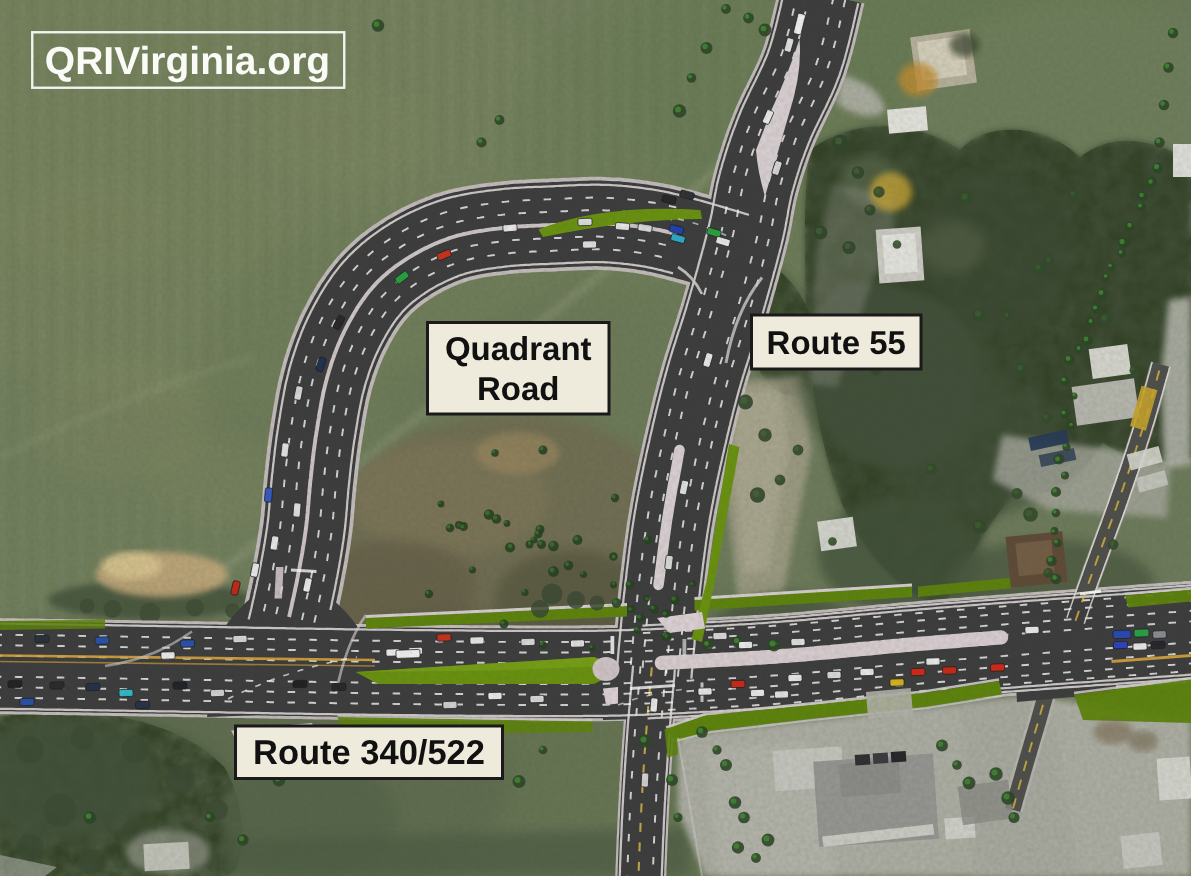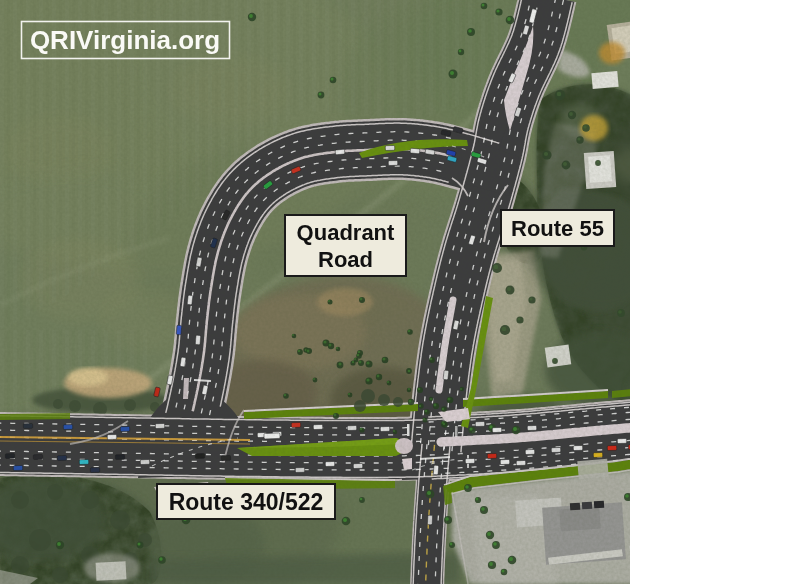--- a/index.html
+++ b/index.html
@@ -1,14 +1,14 @@
 <!DOCTYPE html>
 <html><head><meta charset="utf-8"><title>QRI</title><style>
 html,body{margin:0;padding:0;background:#fff}
-#stage{position:relative;width:630px;height:584px;overflow:hidden}
+#stage{position:relative;width:794px;height:584px;overflow:hidden}
 </style></head><body>
 <div id="stage"><svg xmlns="http://www.w3.org/2000/svg" width="794" height="584" viewBox="0 0 794 584">
       <rect width="794" height="584" fill="#6d7a5b"></rect>
       <defs>
 <pattern id="rows" width="13" height="200" patternUnits="userSpaceOnUse">
  <rect x="0" width="4" height="200" fill="#ffffff" opacity="0.015"></rect>
  <rect x="7" width="3" height="200" fill="#1a2a10" opacity="0.018"></rect>
 </pattern>
 <filter id="b2">
           <feGaussianBlur stdDeviation="2"></feGaussianBlur>

